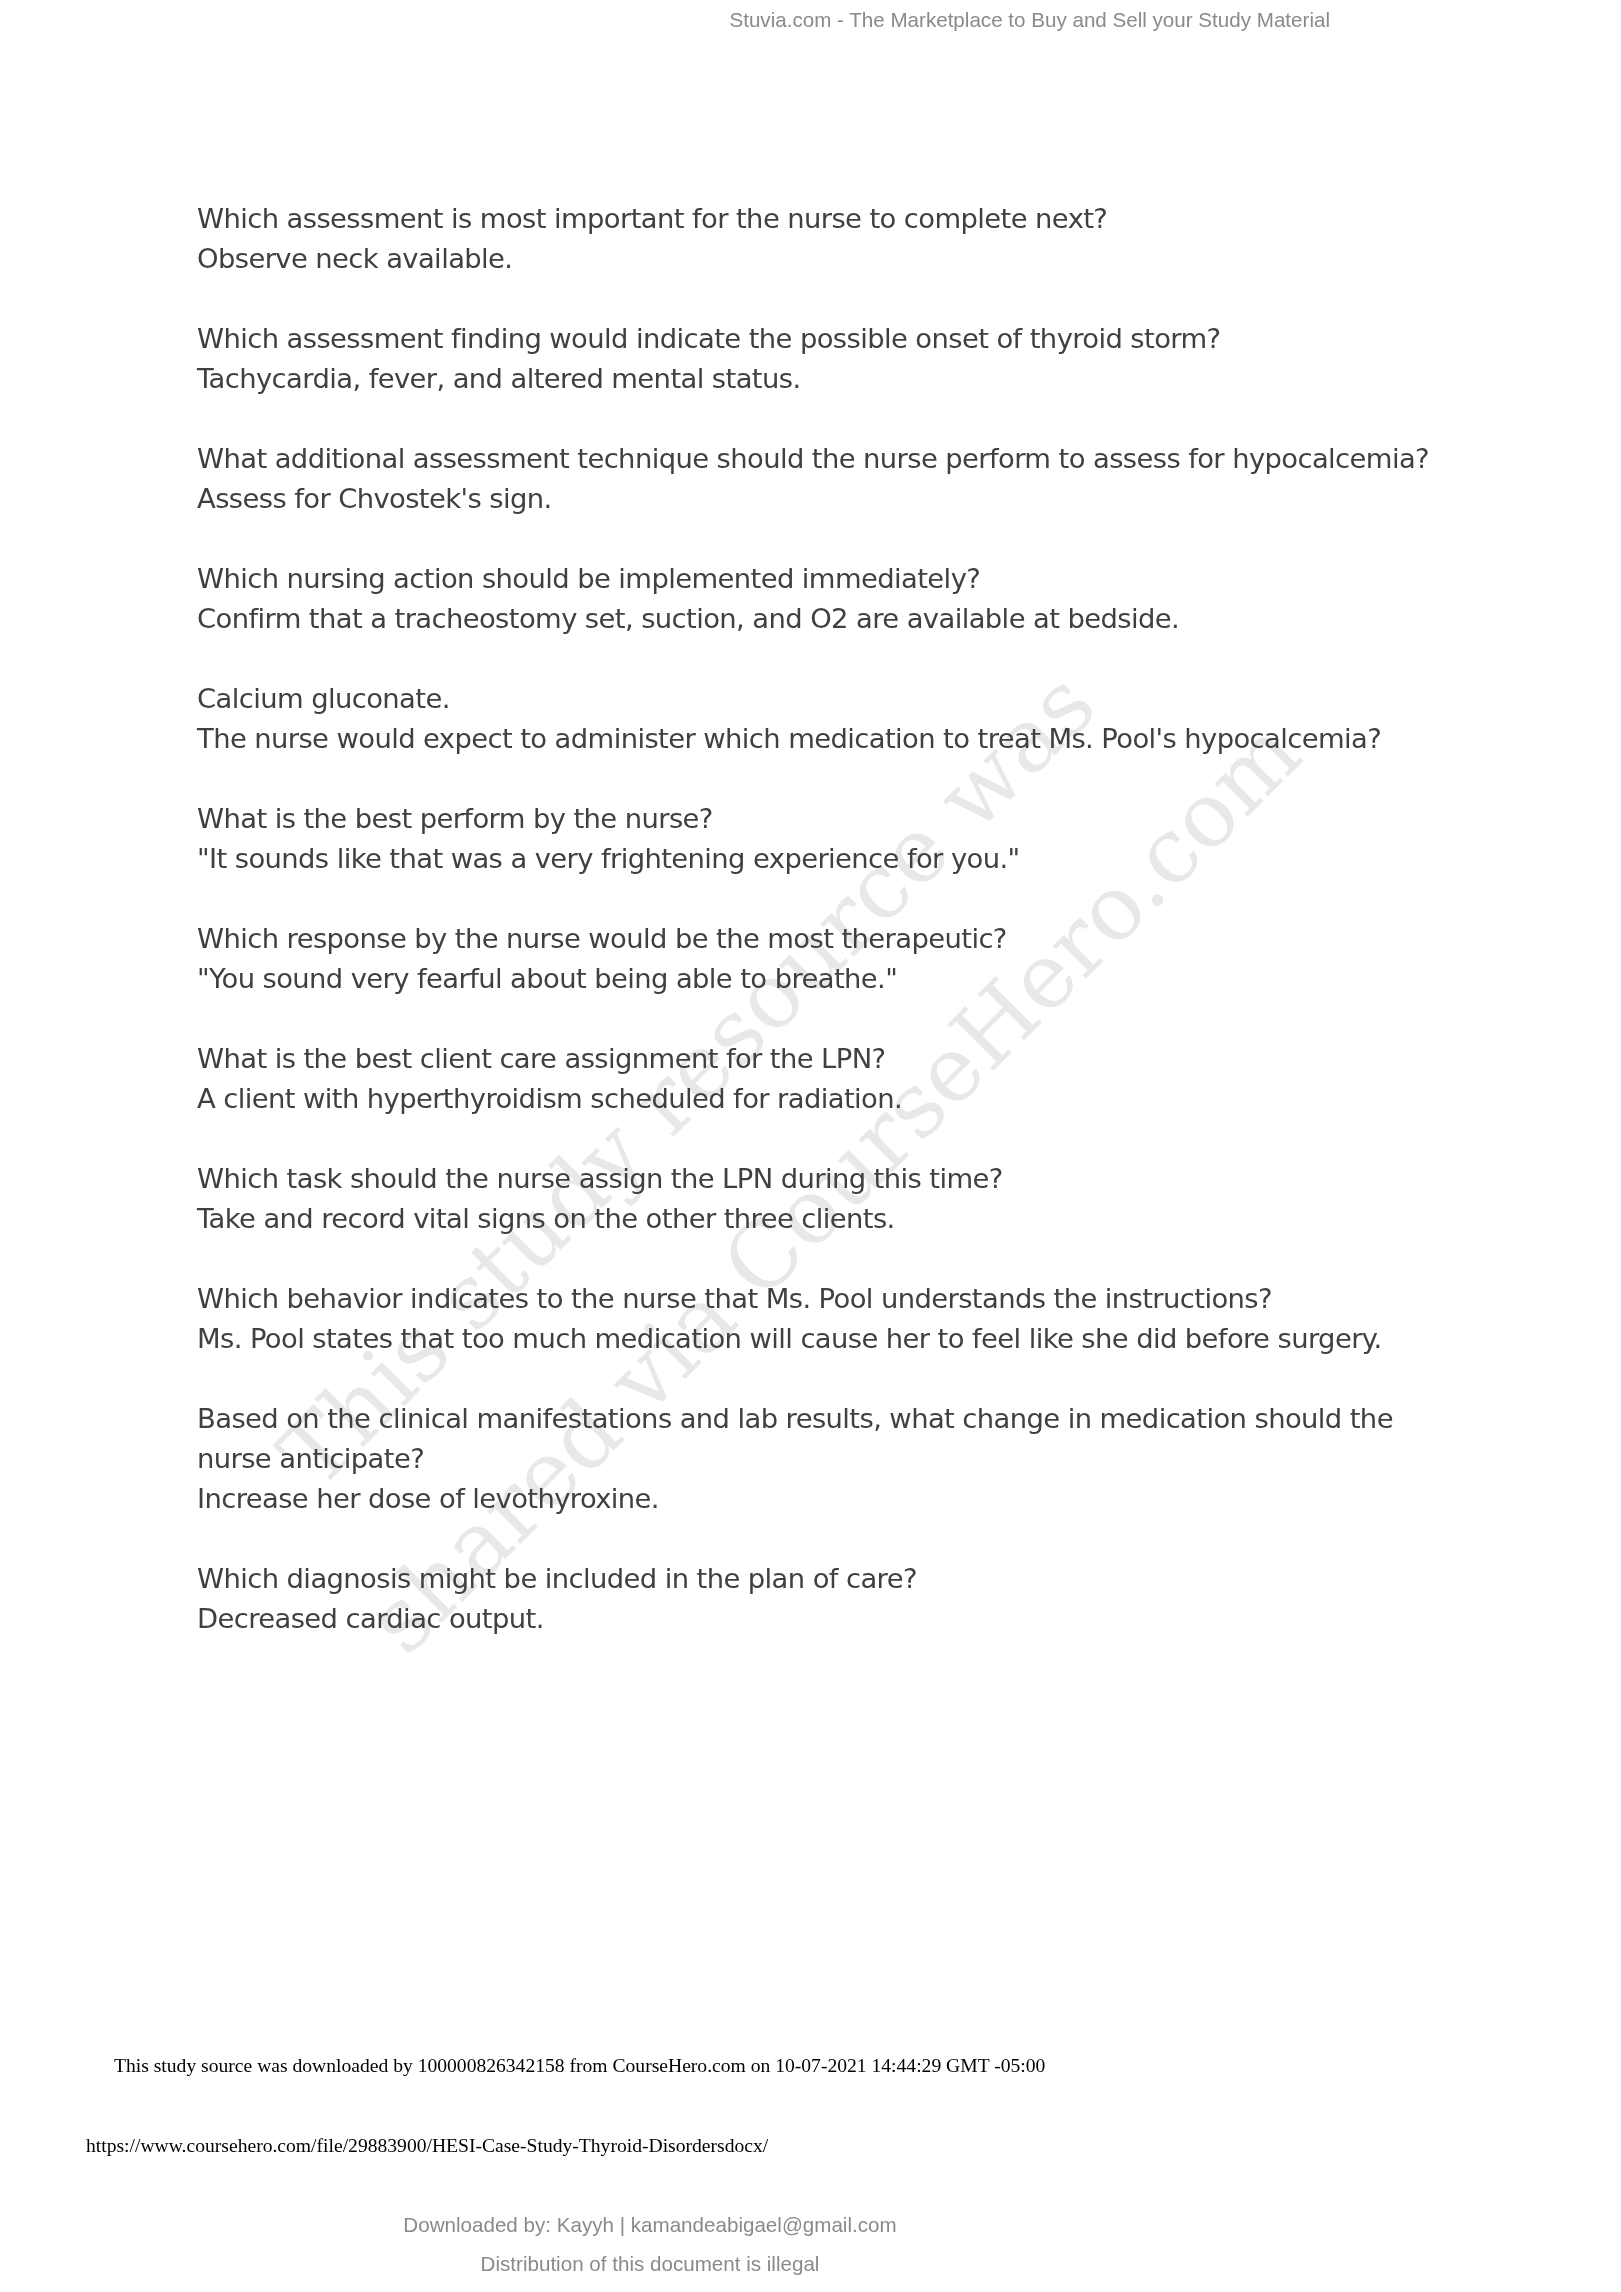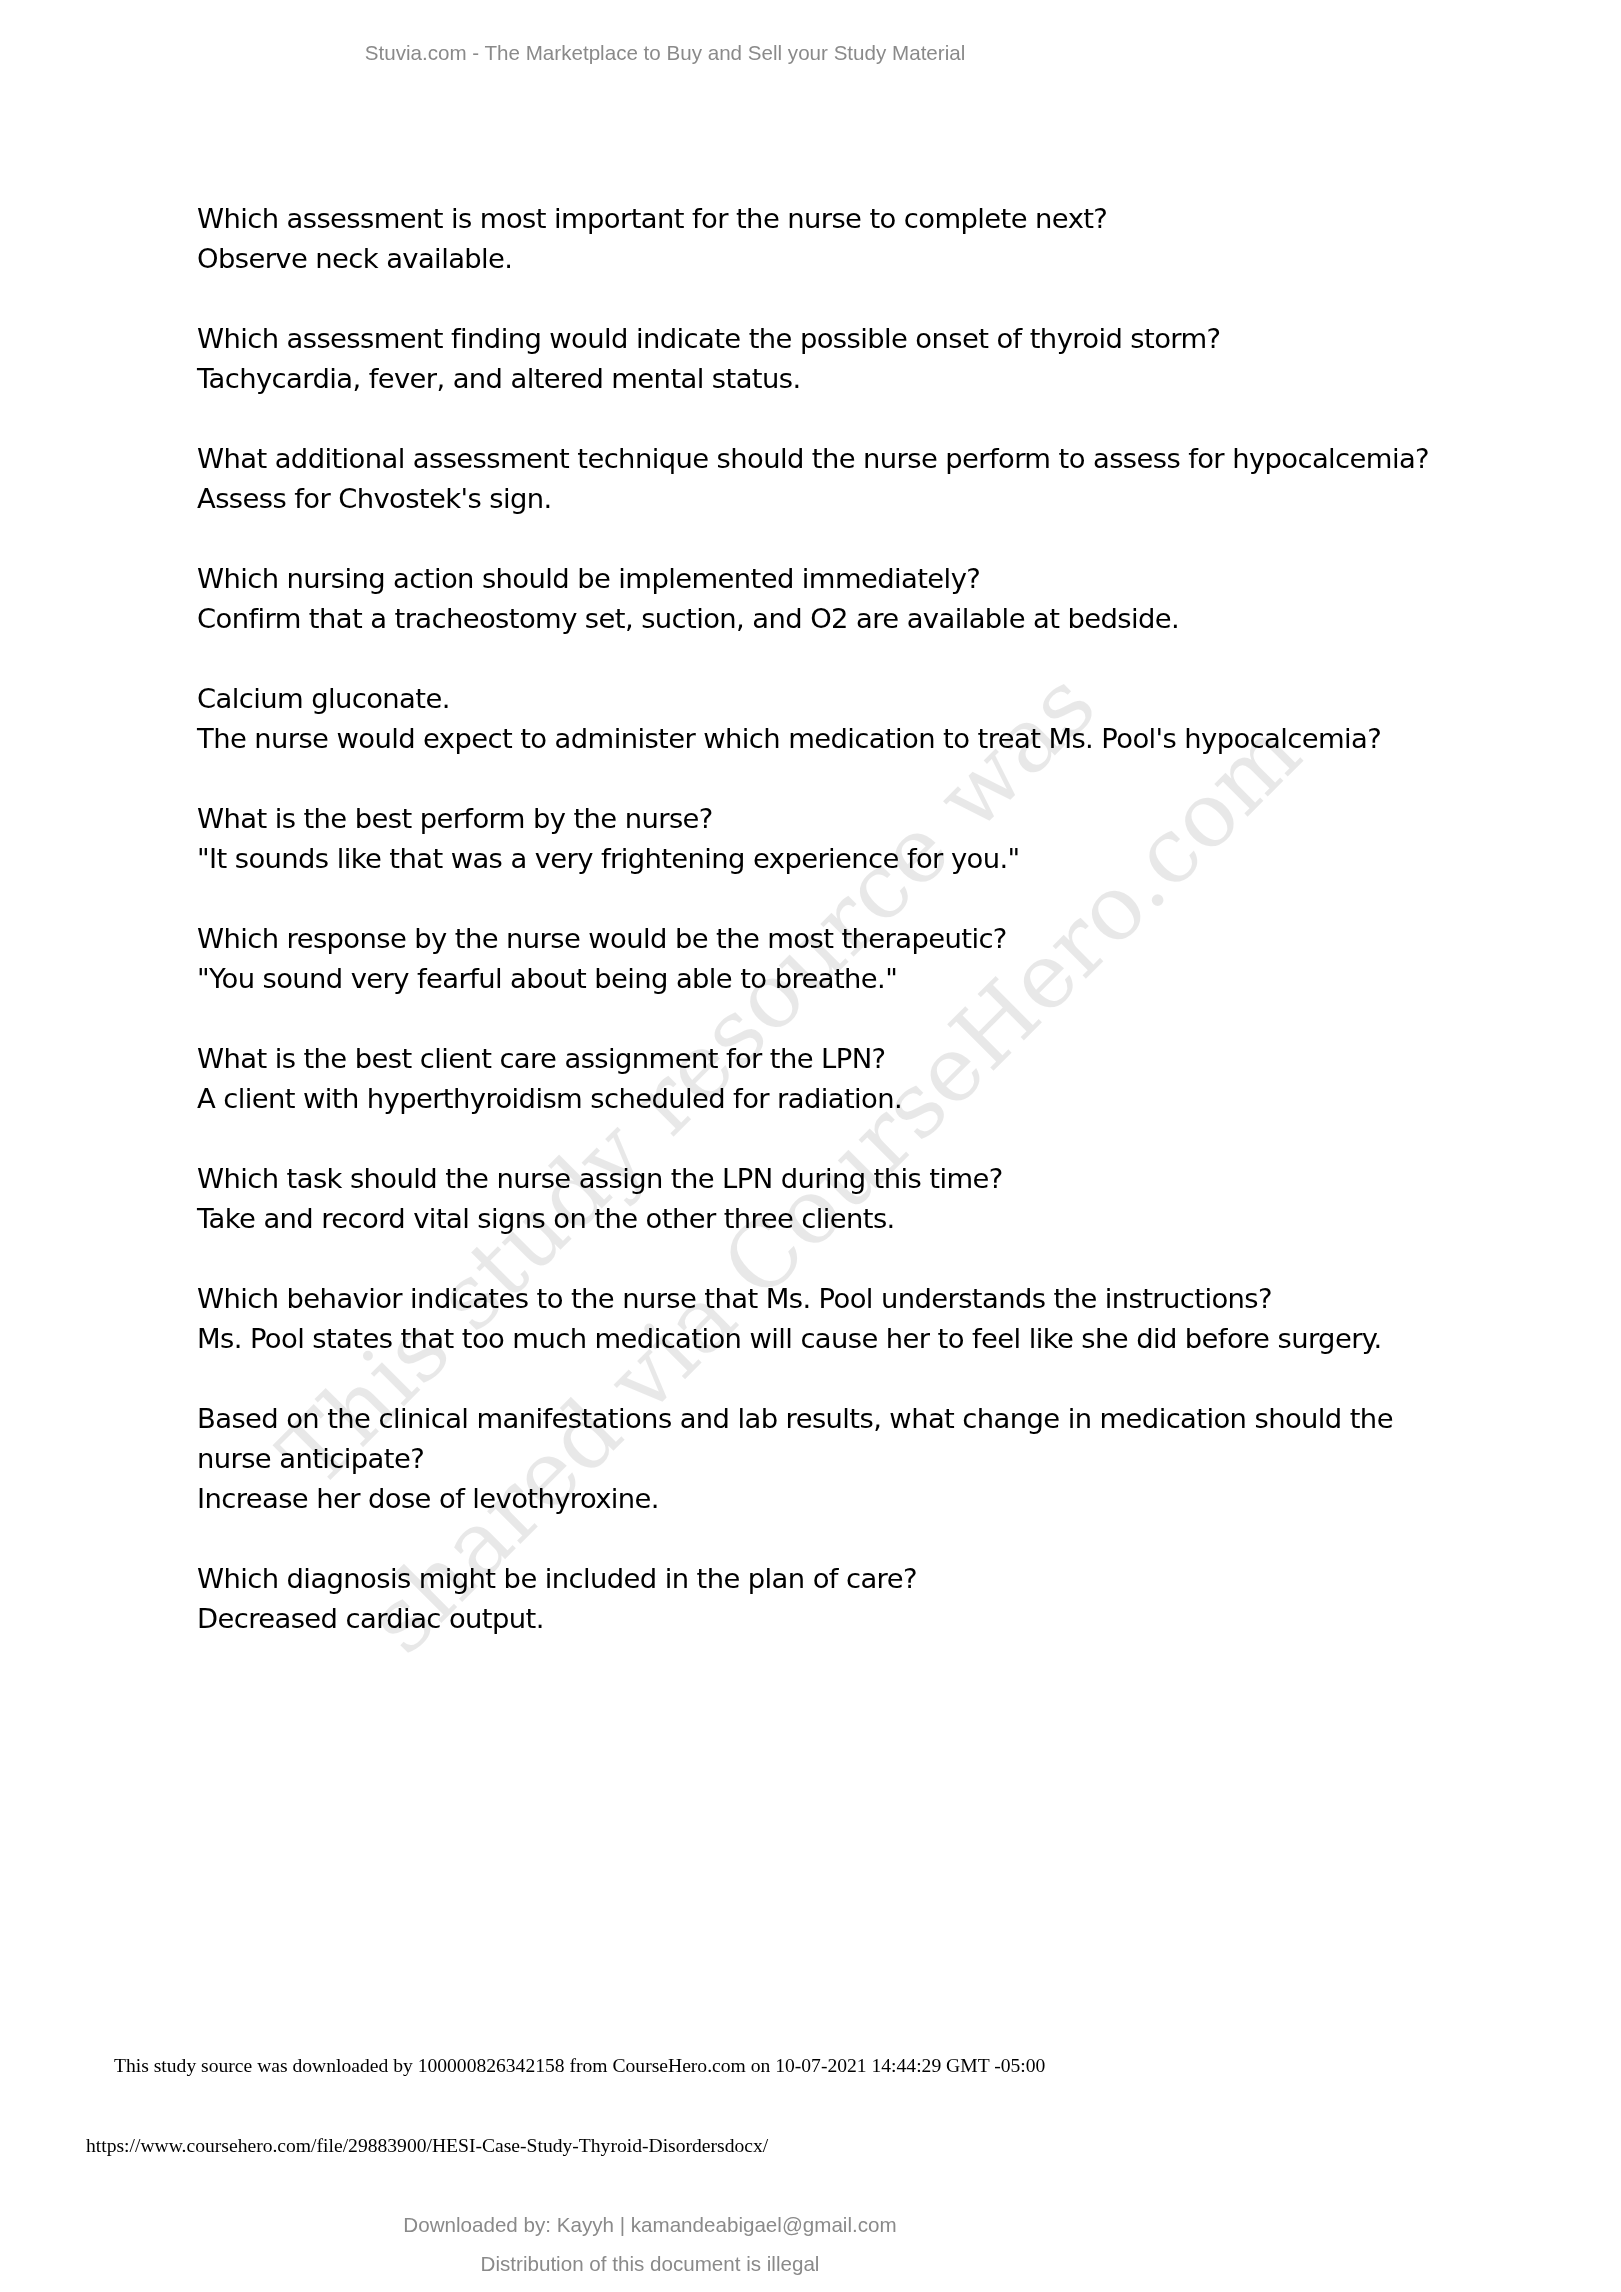--- a/index.html
+++ b/index.html
@@ -1,20 +1,20 @@
 <!DOCTYPE html>
 <html><head>
 <meta charset="utf-8">
 <style>
   html, body { margin:0; padding:0; background:#ffffff; }
   body { width:1621px; height:2293px; position:relative; overflow:hidden; }
-  .header { position:absolute; top:41px; left:0; width:1330px; text-align:center;
+  .header { position:absolute; top:8px; left:0; width:1330px; text-align:right;
     font-family:"Liberation Sans", sans-serif; font-size:20.6px; color:#8a8a8a; }
   .content { position:absolute; left:197px; top:199px; width:1274px;
-    font-family:"DejaVu Sans", sans-serif; font-size:27.4px; line-height:40px; color:#000000;
+    font-family:"DejaVu Sans", sans-serif; font-size:27.4px; line-height:40px; color:#404040;
     letter-spacing:-0.6px; }
   .qa { margin:0 0 40px 0; }
   .qa div { white-space:nowrap; }
   .watermark { position:absolute; font-family:"DejaVu Serif", serif; color:rgba(0,0,0,0.09);
     white-space:nowrap; transform-origin:left bottom; pointer-events:none; }
   .wm1 { left:333px; top:1402px; font-size:90px; transform:rotate(-45deg); }
   .wm2 { left:421px; top:1568px; font-size:90px; transform:rotate(-45deg); }
   .src { position:absolute; left:86px; font-family:"Liberation Serif", serif; font-size:19.6px; color:#000; }
   .src1 { top:2055px;margin-left:28px; }
   .src2 { top:2135px; }

